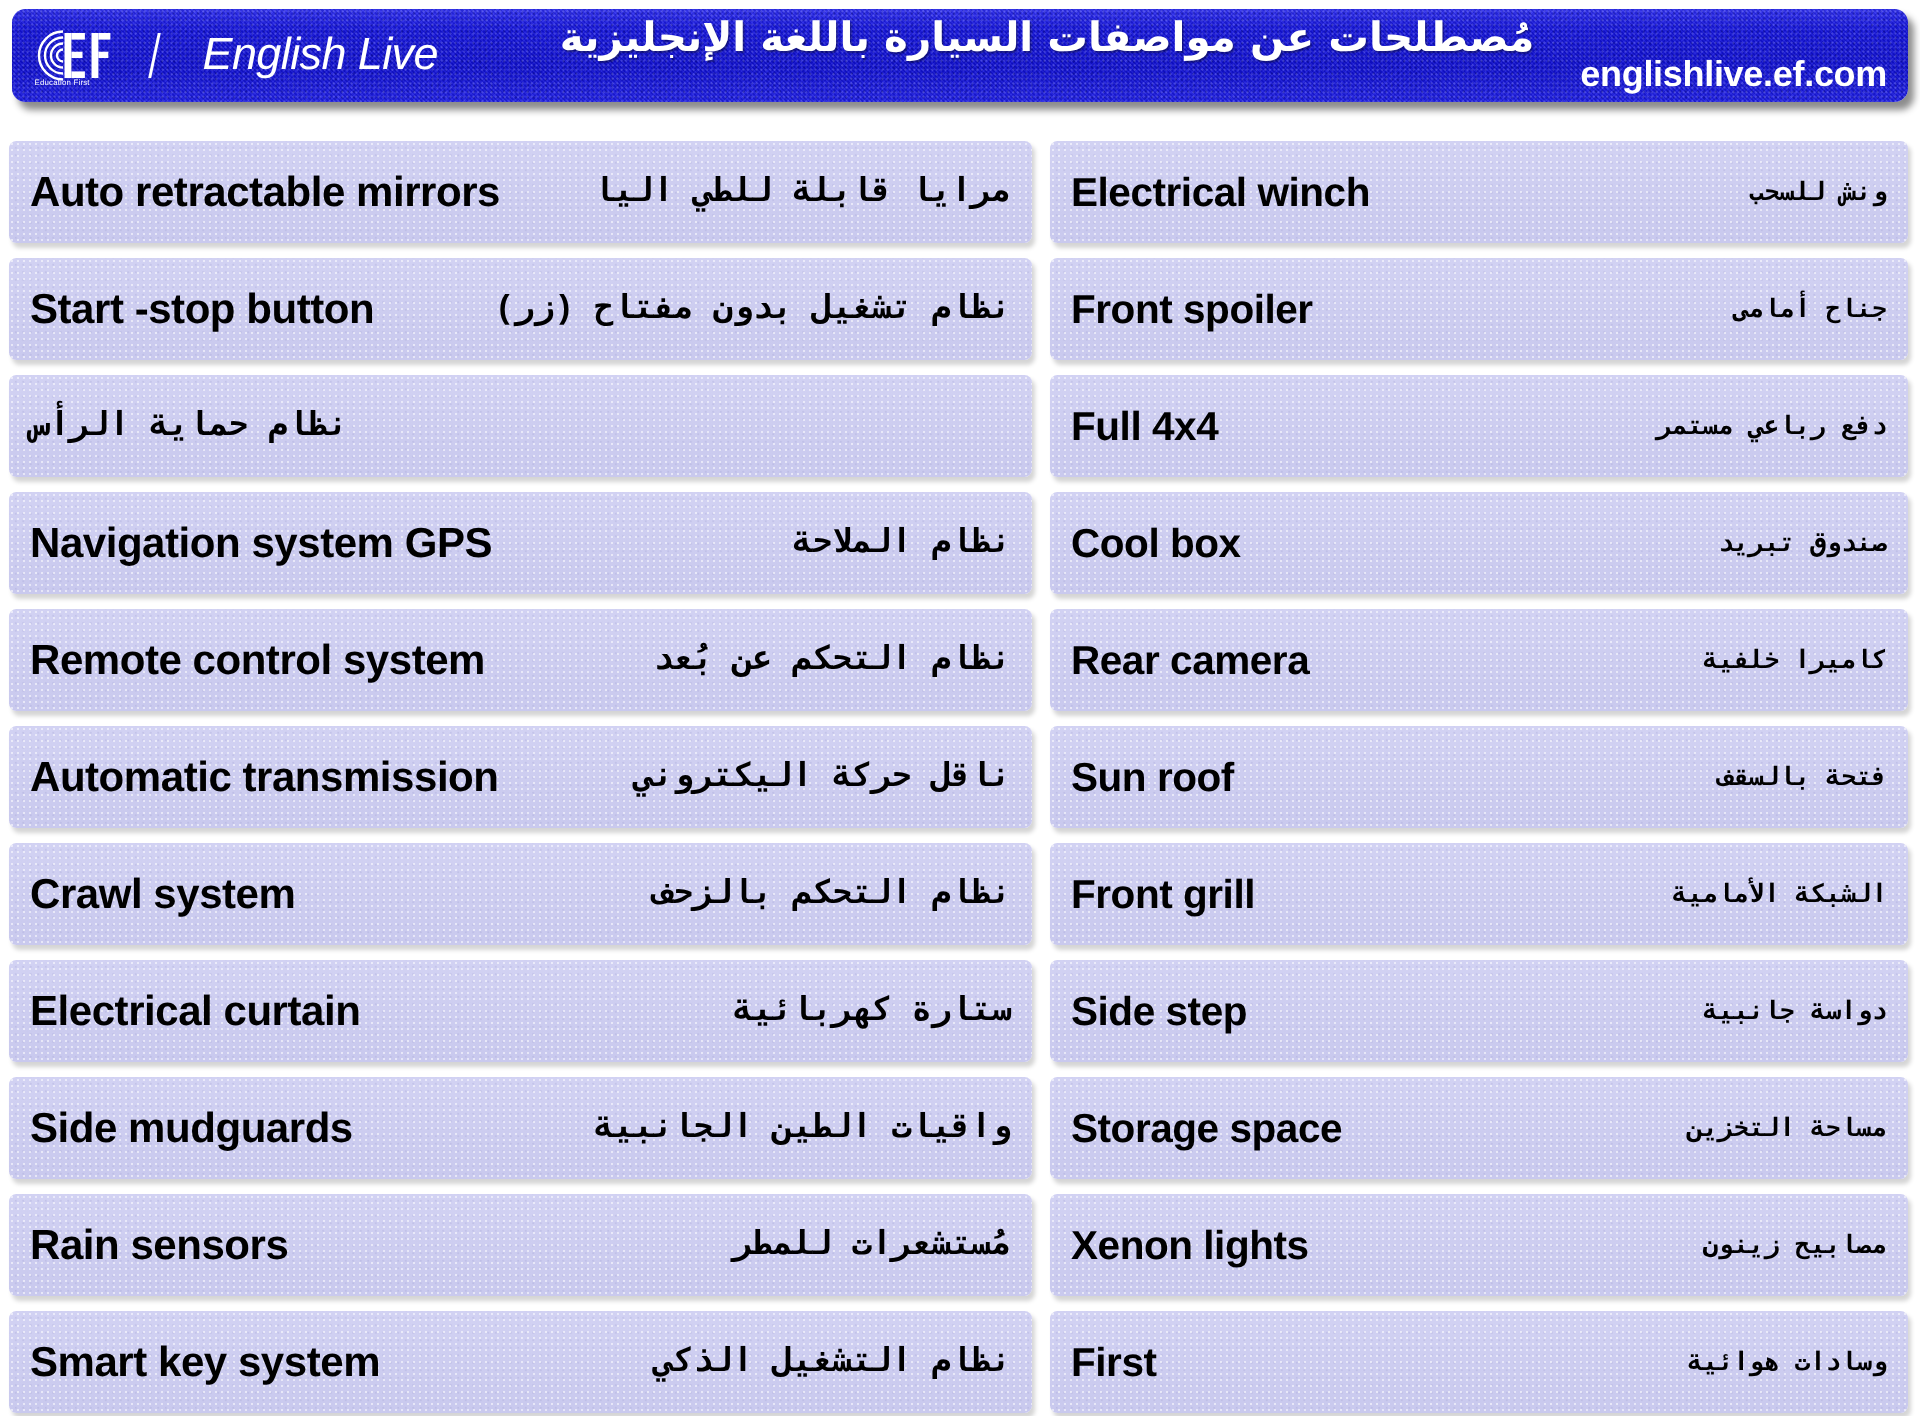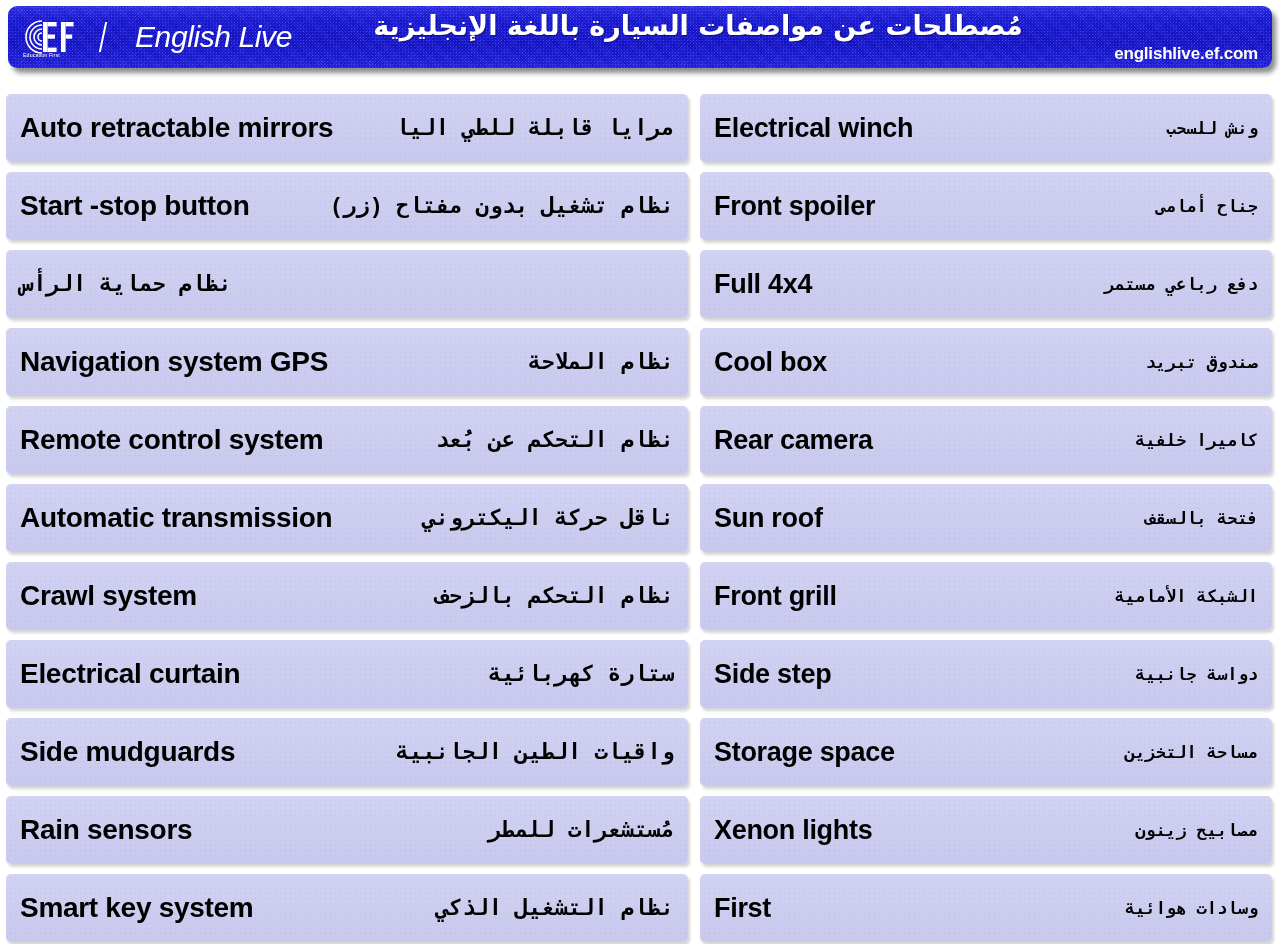--- a/index.html
+++ b/index.html
@@ -112,21 +112,21 @@
     padding: 0 114px 0 230px;
     white-space: nowrap;
     line-height: 1.15;
   }
 
   .header-url {
     position: absolute;
     right: 14px;
     bottom: 4px;
     color: #ffffff;
-    font-size: 17px;
+    font-size: 24px;
     font-weight: bold;
     letter-spacing: -0.2px;
     z-index: 3;
     font-family: "Liberation Sans", sans-serif;
   }
 
   
   .columns {
     position: absolute;
     left: 0;

